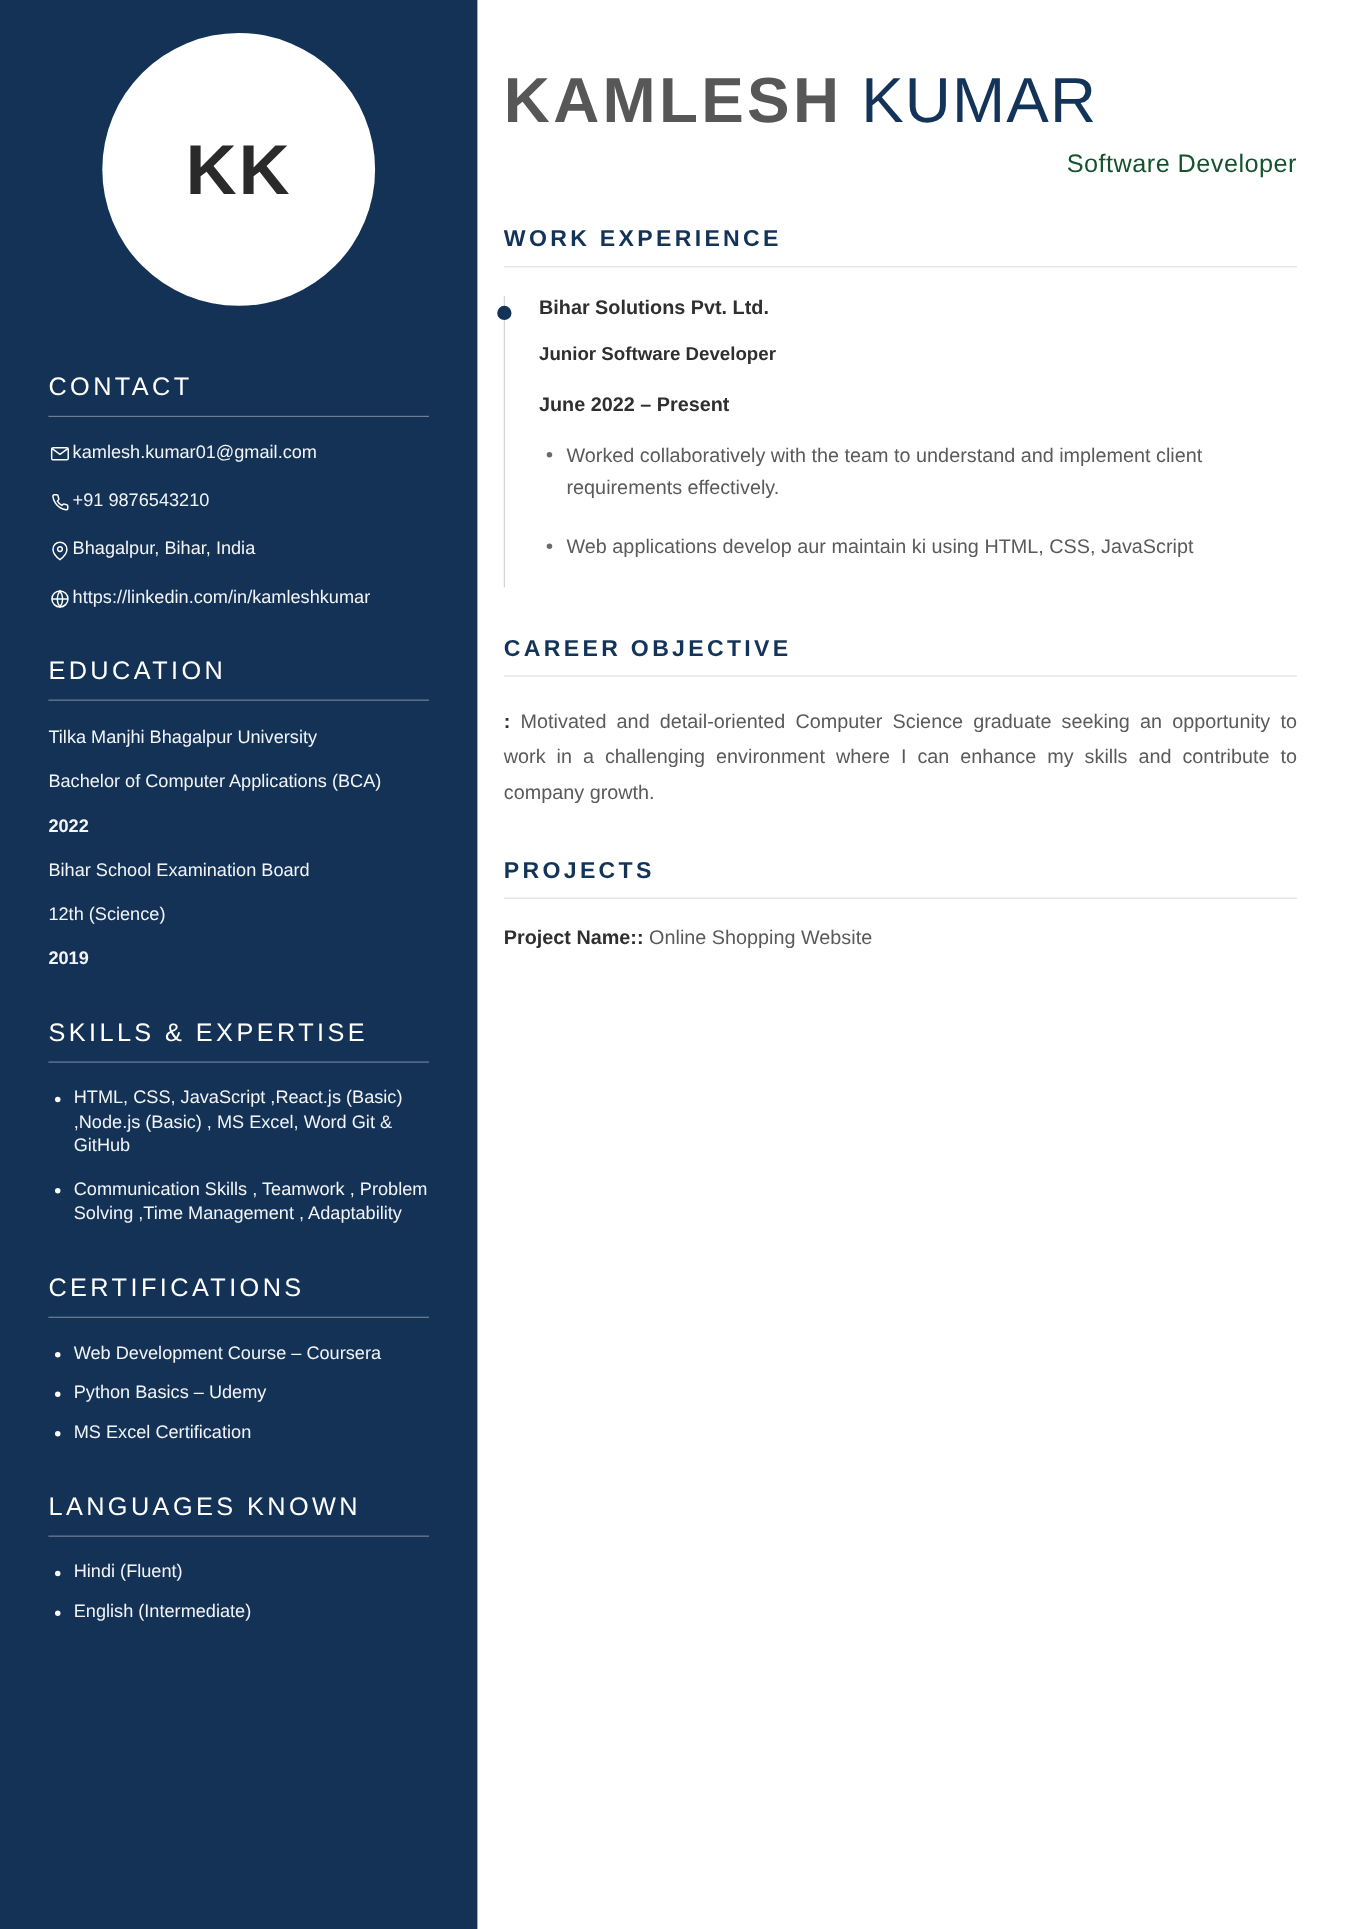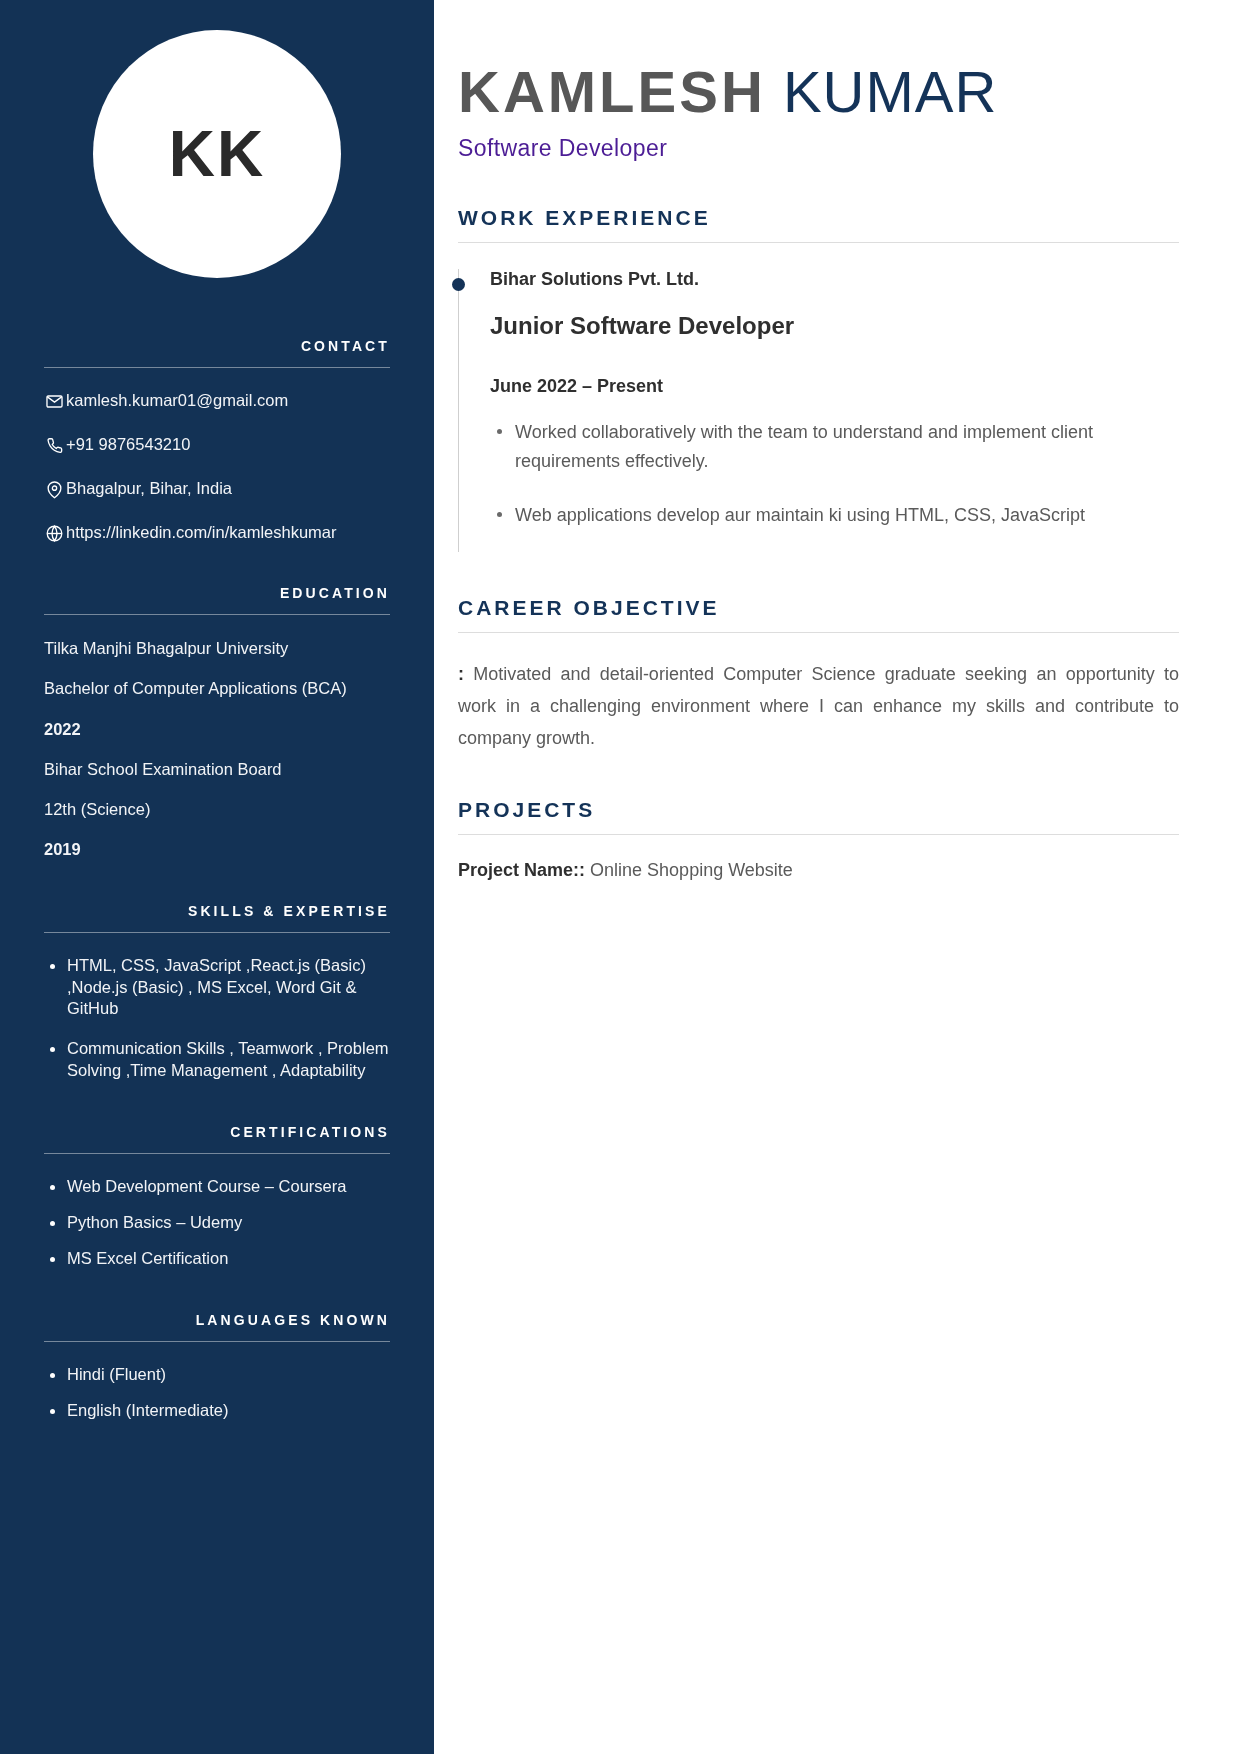--- a/index.html
+++ b/index.html
@@ -38,26 +38,25 @@
     font-size:64px;
     font-weight:bold;
     color:#2a2a2a;
     letter-spacing:2px;
   }
 
   .side-section { margin-top:42px; }
   .side-section.first { margin-top:60px; }
 
   .side-head {
-    font-size:14px;
-    font-weight:bold;
+    font-size:23px;
+    font-weight:normal;
     letter-spacing:3.1px;
     color:#ffffff;
     padding-bottom:13px;
-    text-align:right;
   }
   .side-rule {
     height:1px;
     background:rgba(255,255,255,0.42);
     margin-bottom:22px;
   }
 
   .contact-row {
     display:flex;
     align-items:flex-start;
@@ -113,22 +112,23 @@
     font-size:58px;
     line-height:1.05;
     letter-spacing:1px;
     white-space:nowrap;
   }
   .name-first { font-weight:bold; color:#575757; letter-spacing:3px; }
   .name-last  { font-weight:normal; color:#143358; letter-spacing:1px; }
   .job-title {
     margin-top:12px;
     font-size:23px;
-    color:#4c1d95;
+    color:#14532d;
     letter-spacing:0.4px;
+    text-align:right;
   }
 
   .main-section { margin-top:44px; }
   .main-head {
     font-size:21px;
     font-weight:bold;
     letter-spacing:3px;
     color:#143358;
     padding-bottom:12px;
   }
@@ -144,21 +144,21 @@
   .tl-dot {
     position:absolute;
     left:-7px;
     top:9px;
     width:13px;
     height:13px;
     border-radius:50%;
     background:#143358;
   }
   .job-company { font-size:18px; font-weight:bold; color:#2f2f2f; margin-bottom:22px; }
-  .job-role    { font-size:24px; font-weight:bold; color:#2f2f2f; margin-bottom:36px; }
+  .job-role    { font-size:17px; font-weight:bold; color:#2f2f2f; margin-bottom:26px; }
   .job-dates   { font-size:18px; font-weight:bold; color:#2f2f2f; margin-bottom:21px; }
 
   ul.job-list { list-style:none; }
   ul.job-list li {
     position:relative;
     padding-left:25px;
     font-size:18px;
     line-height:1.6;
     color:#5a5a5a;
     margin-bottom:26px;

